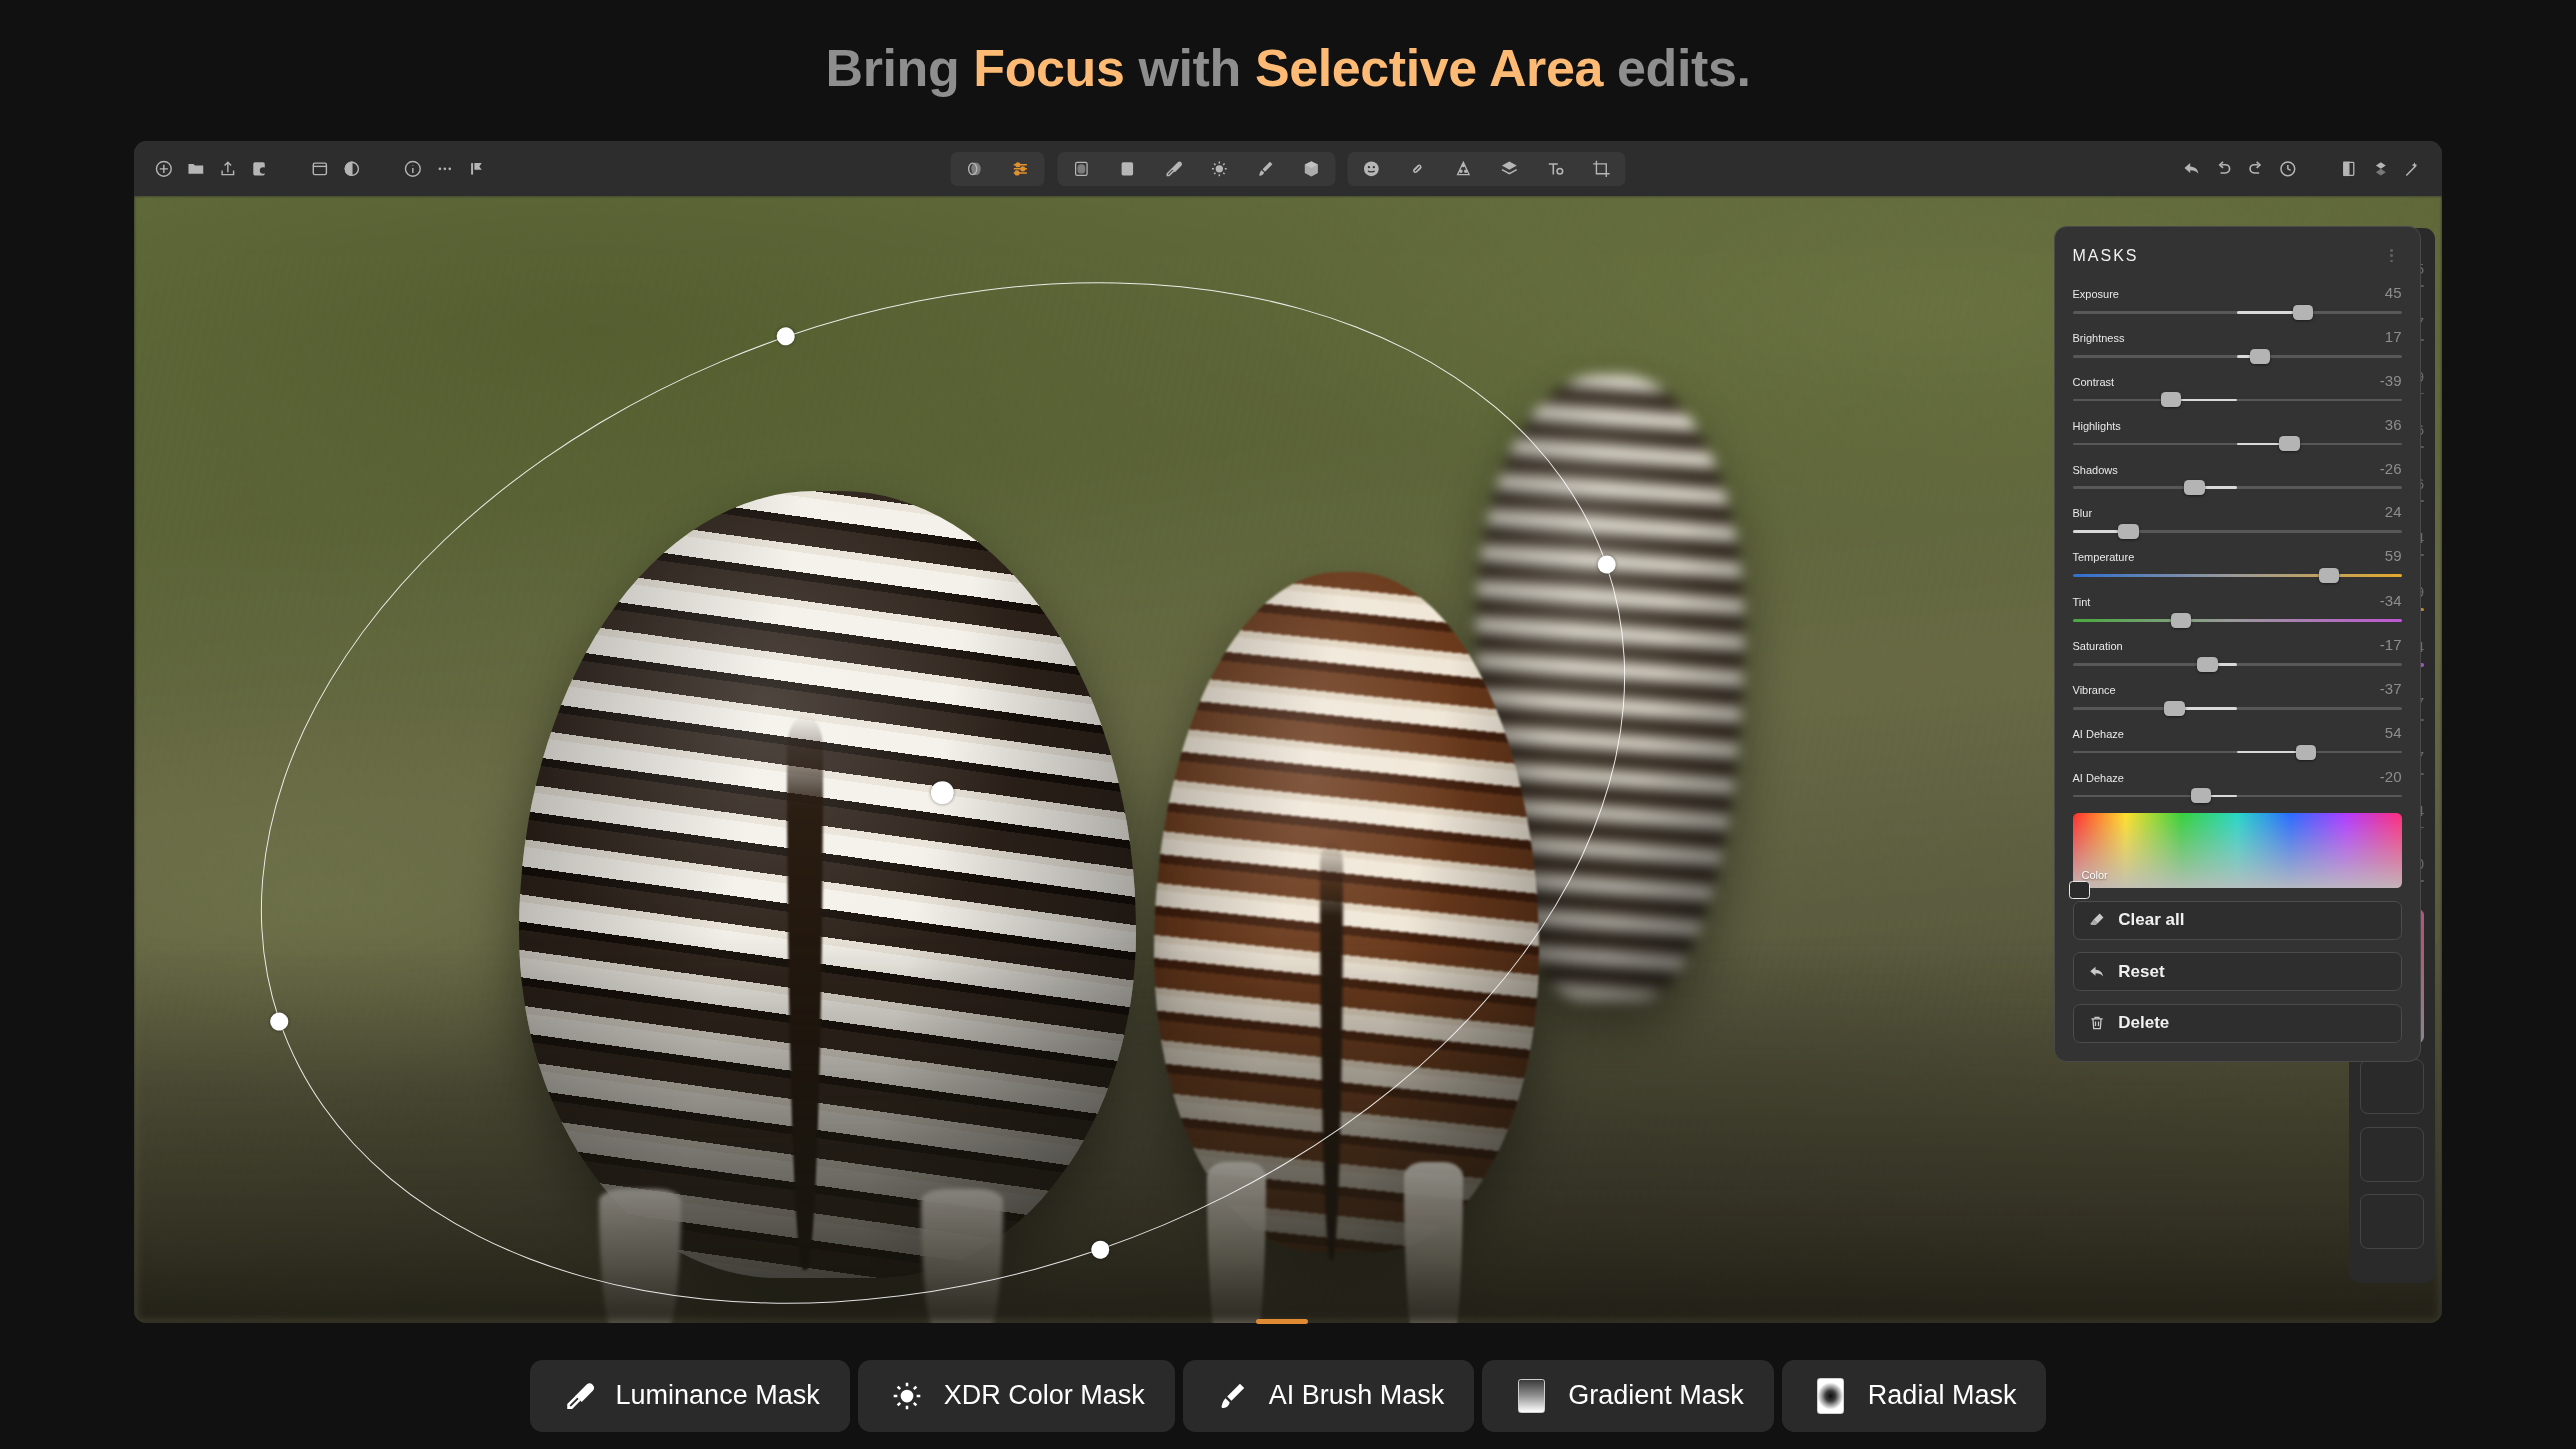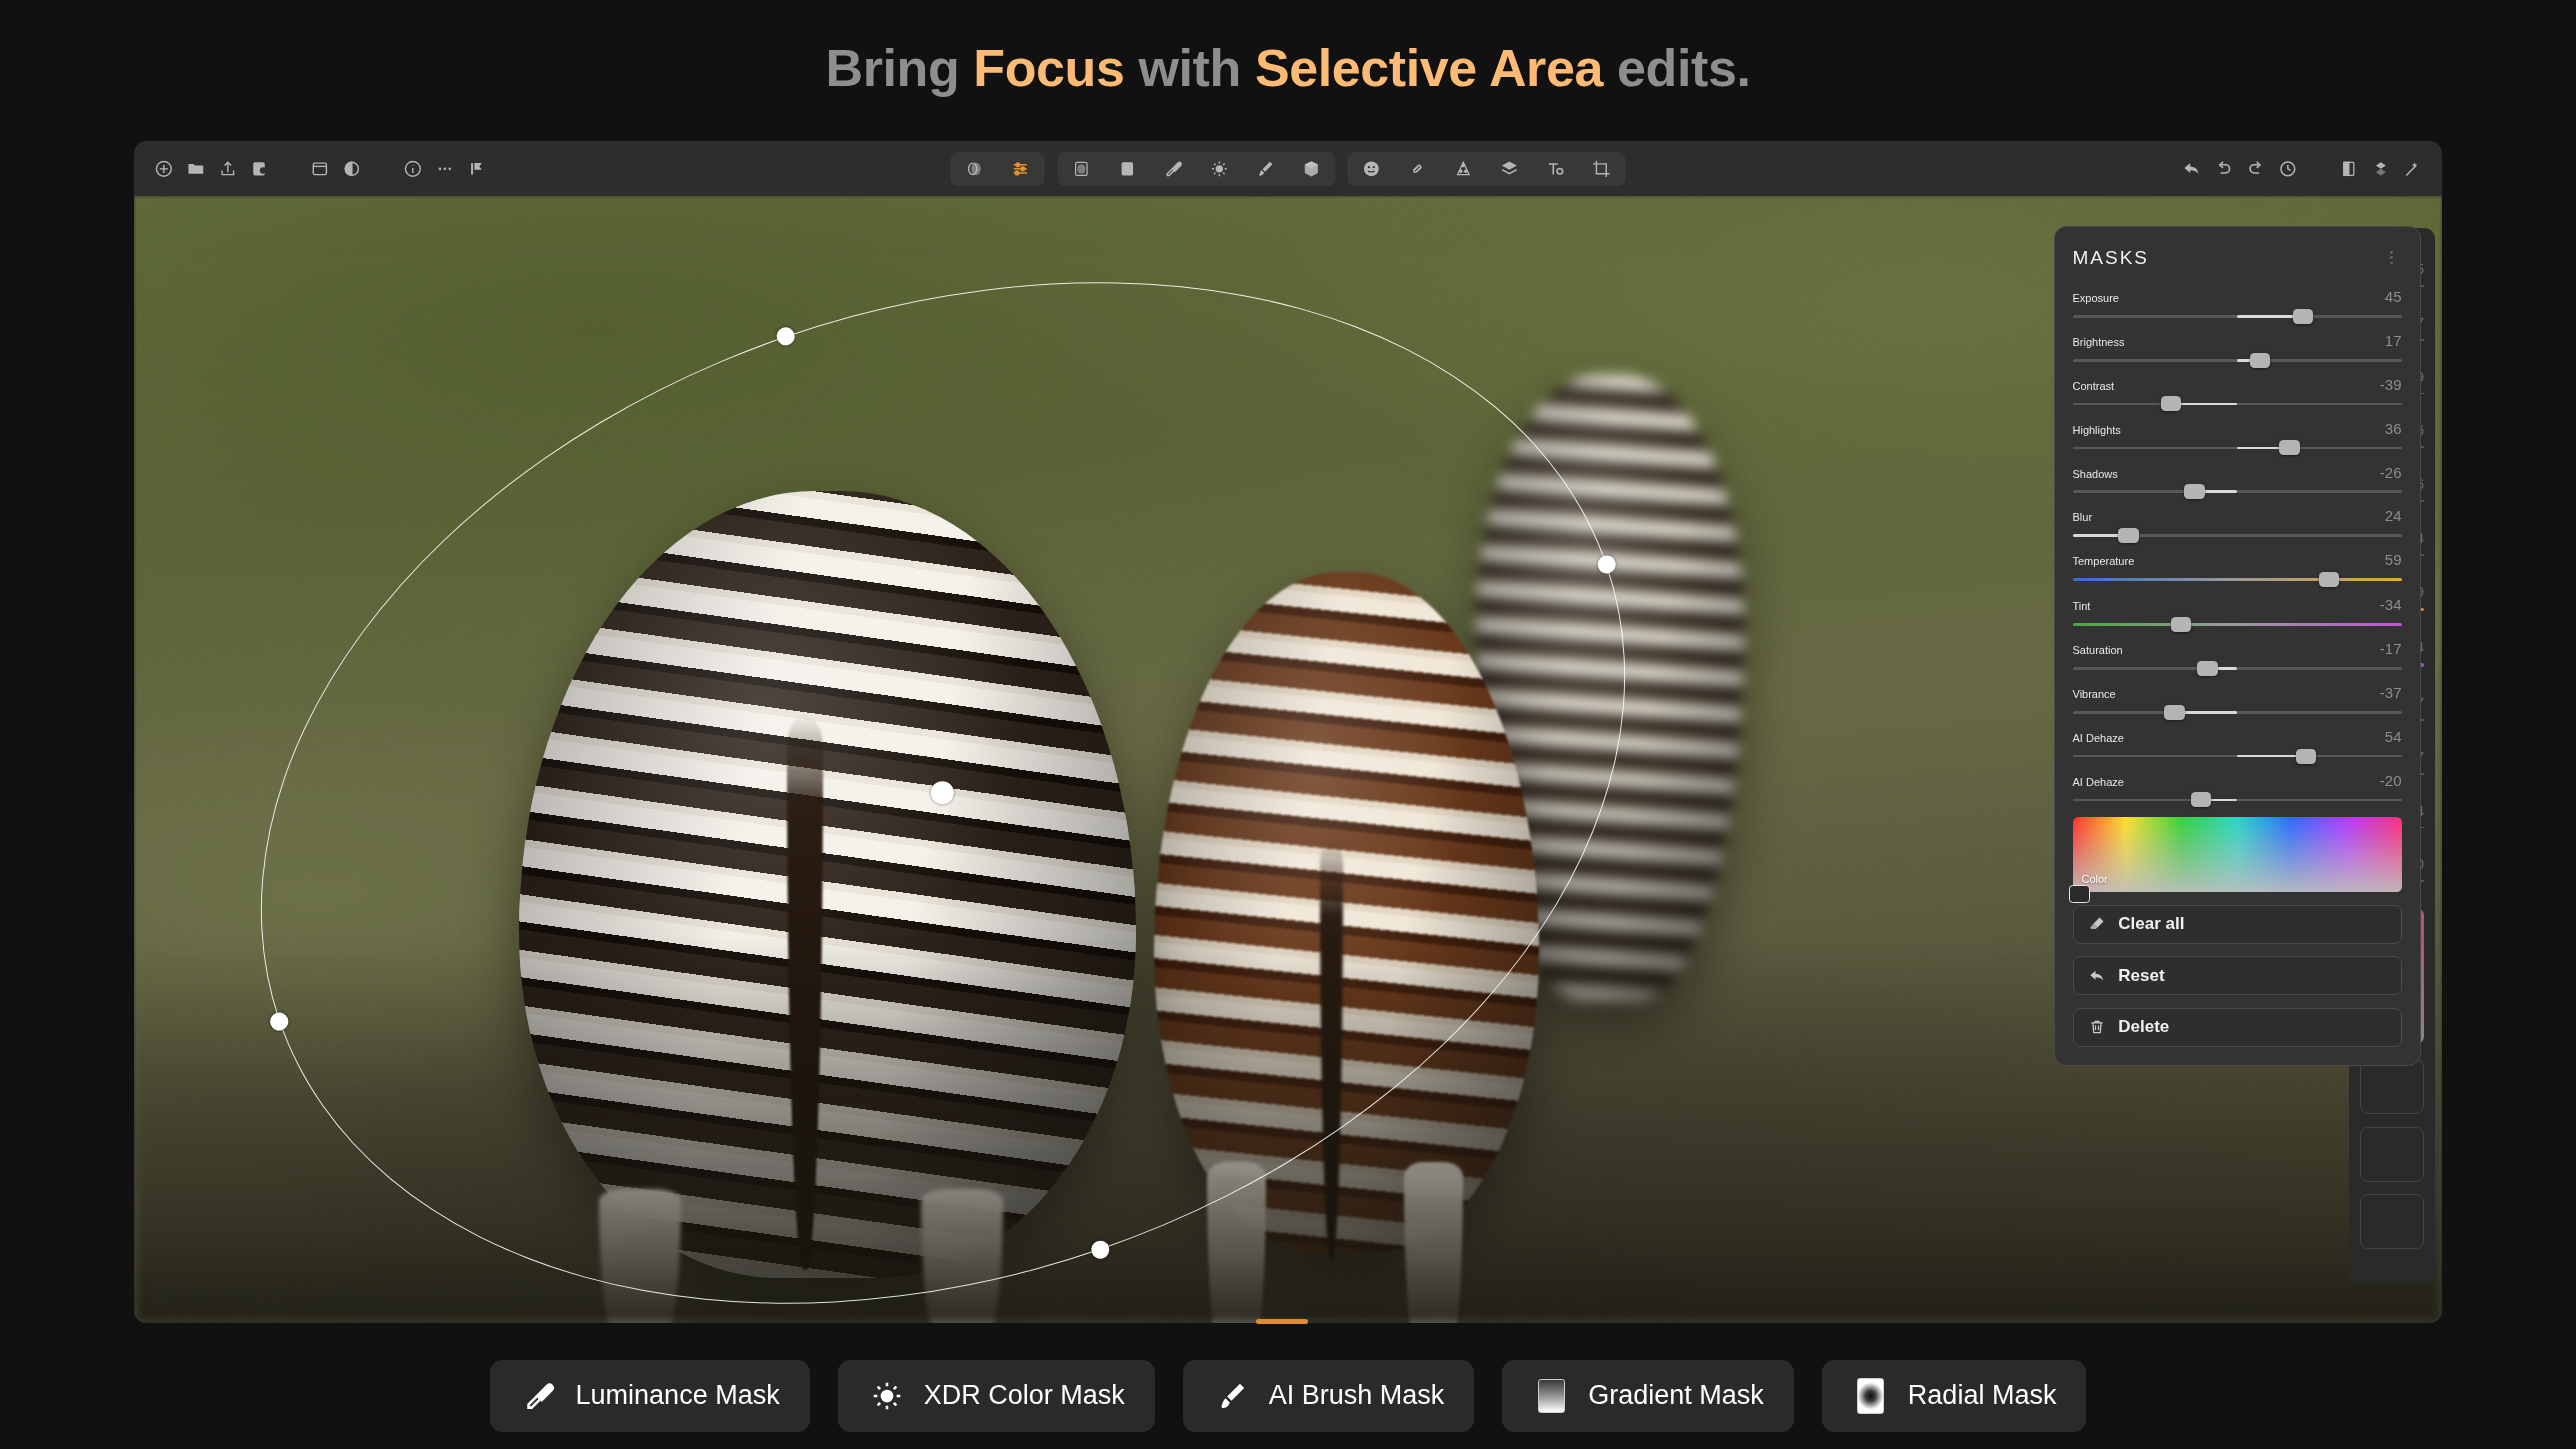--- a/index.html
+++ b/index.html
@@ -187,21 +187,21 @@
     background: #333333;
     border: 0.9px solid #4a4a4a;
     border-radius: 12.5px;
     padding: 19.7px 18px 18px 18px;
   }
   #masks-head {
     display: flex; align-items: center; justify-content: space-between;
     margin-bottom: 19.7px;
   }
   #masks-title {
-    color: #f2f2f2; font-size: 19px; letter-spacing: 2px; font-weight: 400;
+    color: #f2f2f2; font-size: 16px; letter-spacing: 2px; font-weight: 400;
   }
   #masks-kebab { width: 19.7px; display: flex; flex-direction: column; align-items: center; gap: 2.7px; }
   #masks-kebab i { width: 2.7px; height: 2.7px; border-radius: 50%; background: #5e5e5e; display: block; }
 
   .slider-row { margin-bottom: 14.3px; }
   .slider-top {
     display: flex; align-items: baseline; justify-content: space-between;
     margin-bottom: 9.8px;
   }
   .slider-label { color: #e9e9e9; font-size: 11px; }
@@ -264,21 +264,21 @@
     border-radius: 3.6px;
     background: #e08b33;
   }
 
   
   #mask-bar {
     position: absolute;
     left: 0; top: 1342px;
     width: 2576px; height: 107px;
     display: flex; align-items: center; justify-content: center;
-    gap: 28px;
+    gap: 8px;
   }
   .mask-btn {
     display: flex; align-items: center; gap: 18px;
     height: 72px;
     padding: 0 30px;
     border-radius: 12.5px;
     background: #2a2a2a;
     color: #ffffff;
     font-size: 27px;
   }

